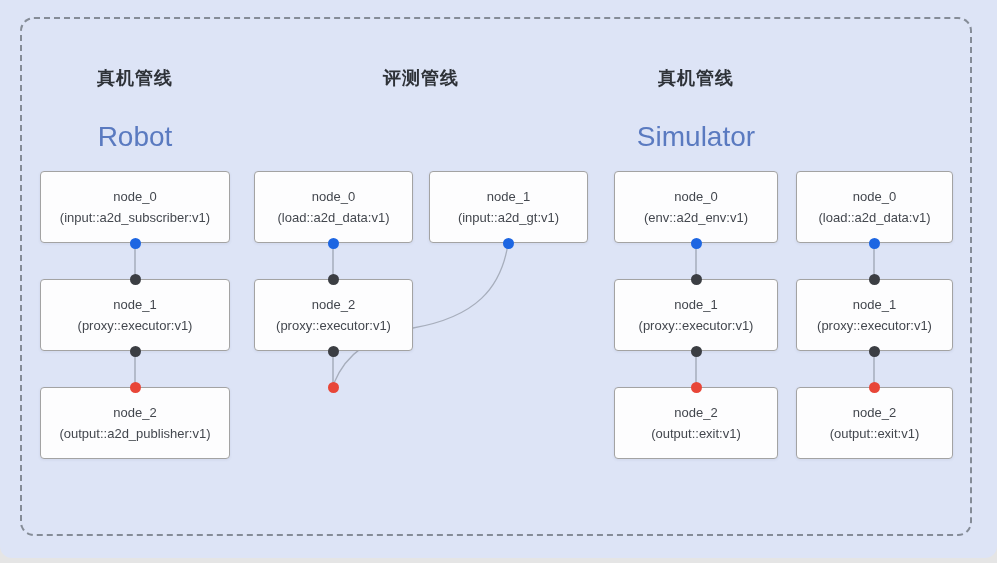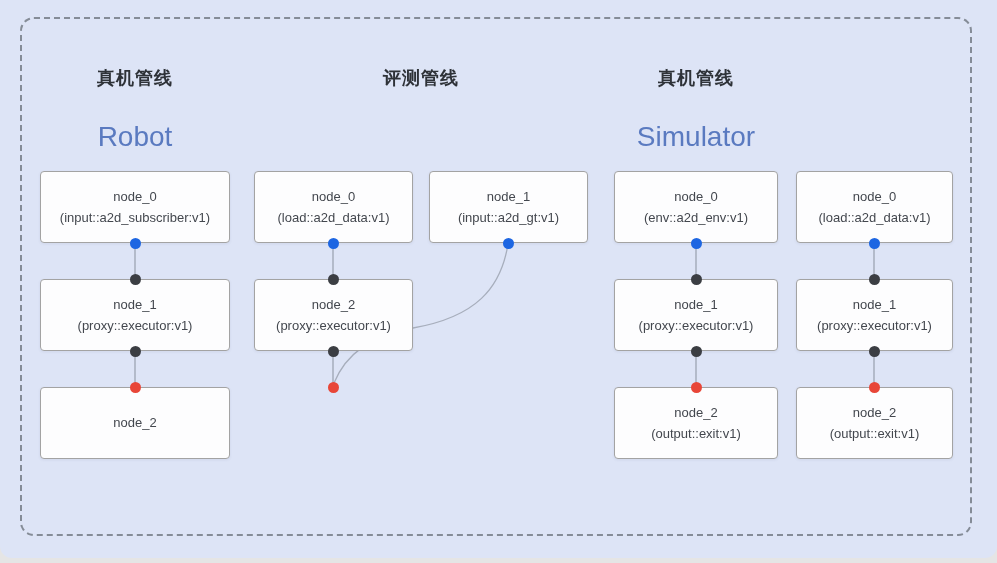--- a/index.html
+++ b/index.html
@@ -120,20 +120,21 @@
   <div class="node-box cx1 row1">
     <div class="node-name">node_0</div>
     <div class="node-type">(input::a2d_subscriber:v1)</div>
   </div>
   <div class="node-box cx1 row2">
     <div class="node-name">node_1</div>
     <div class="node-type">(proxy::executor:v1)</div>
   </div>
   <div class="node-box cx1 row3">
     <div class="node-name">node_2</div>
+    <div class="node-type">(output::a2d_publisher:v1)</div>
   </div>
 
   <div class="node-box cx2 row1">
     <div class="node-name">node_0</div>
     <div class="node-type">(load::a2d_data:v1)</div>
   </div>
   <div class="node-box cx2b row1">
     <div class="node-name">node_1</div>
     <div class="node-type">(input::a2d_gt:v1)</div>
   </div>

